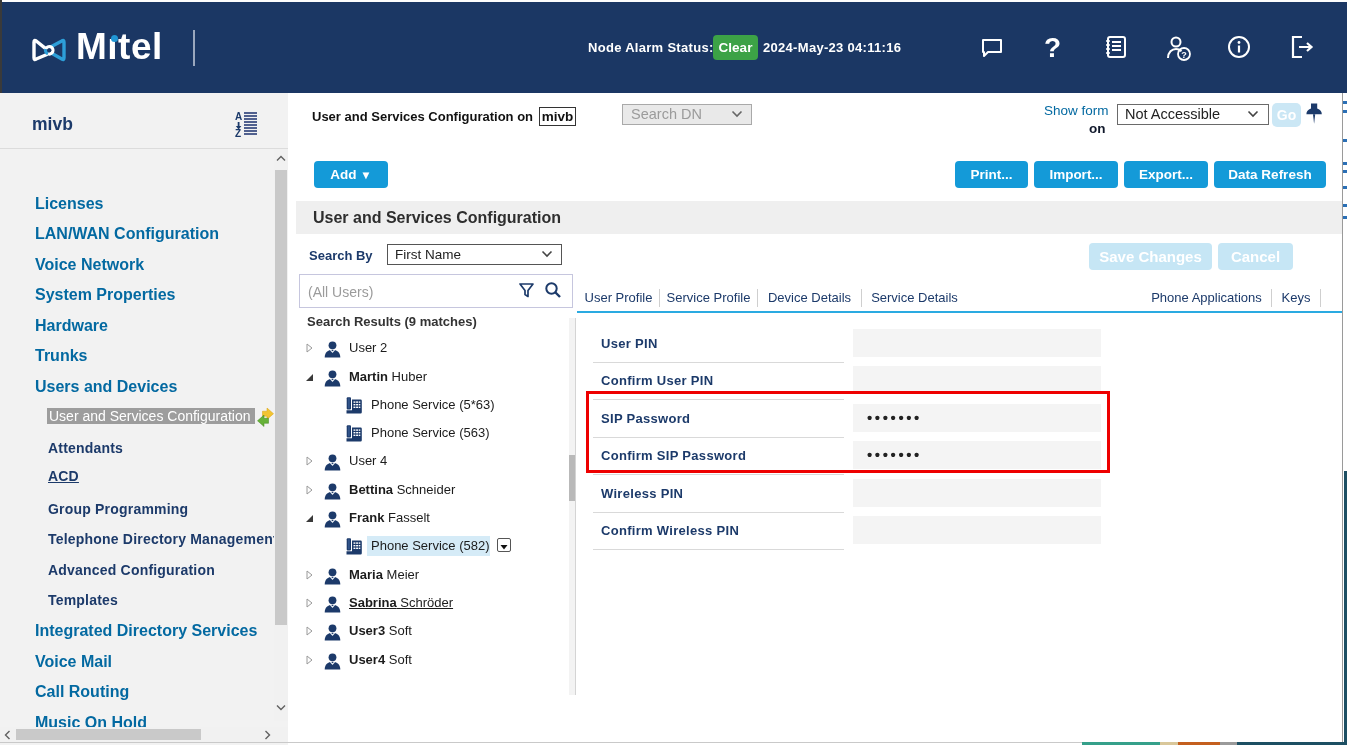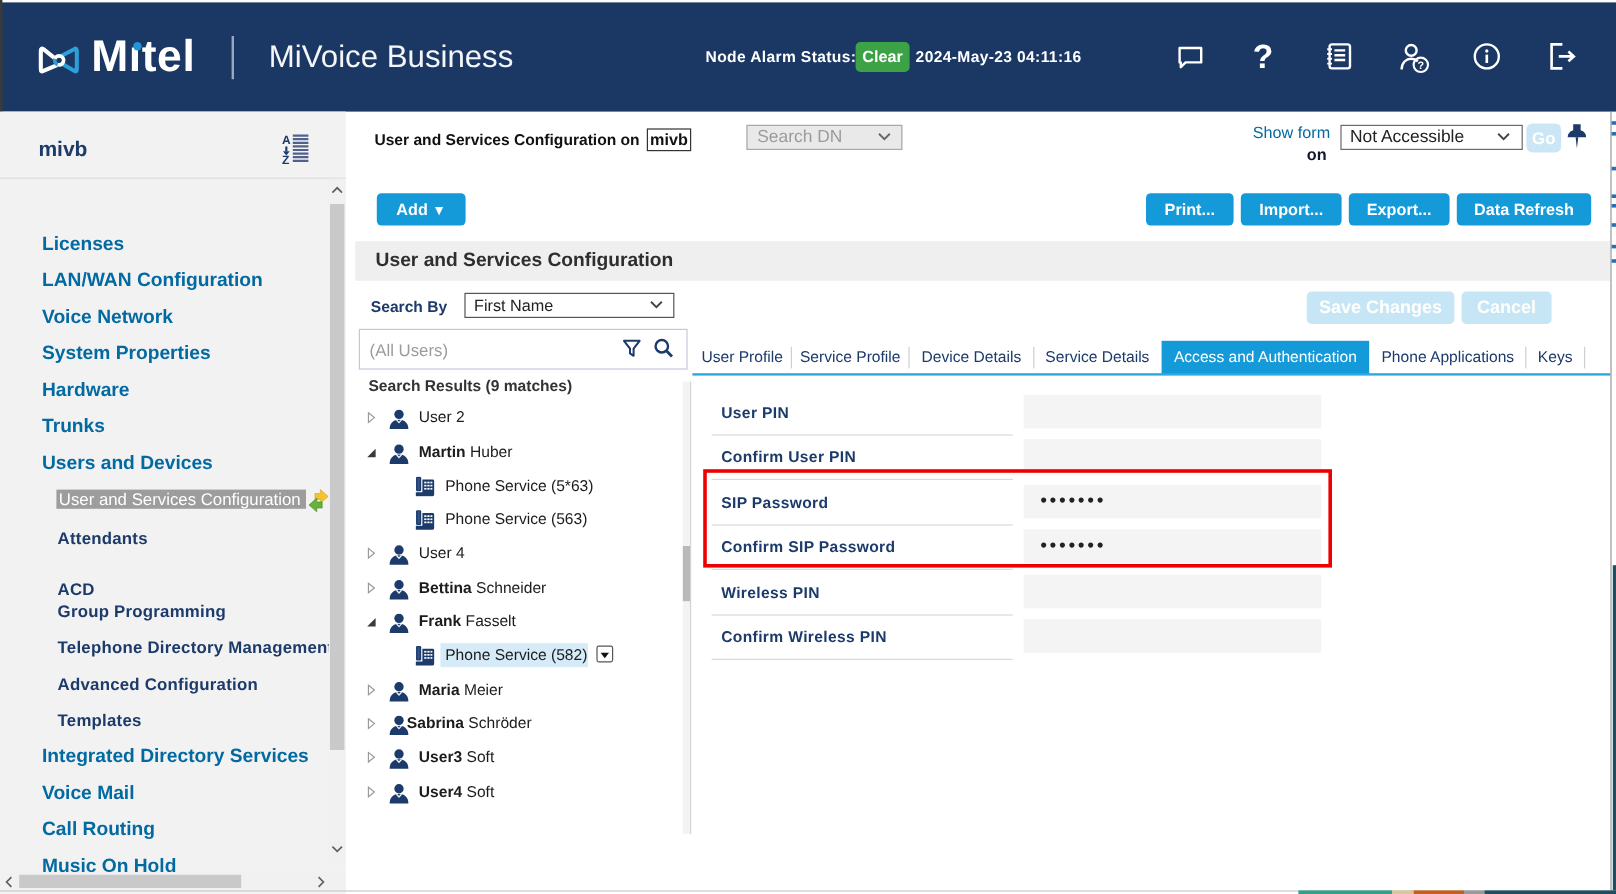--- a/index.html
+++ b/index.html
@@ -89,21 +89,20 @@
   <svg class="abs" style="left:28px;top:35px;" width="42" height="30" viewBox="0 0 42 30">
     <path d="M 22.6 11.9 L 33.8 6 Q 36 4.6 36 7.2 L 36 22.8 Q 36 25.4 33.8 24 L 23.7 18.2" fill="none" stroke="#2d9fd9" stroke-width="3.4" stroke-linejoin="round"></path>
     <path d="M 18 13.8 L 8.2 6 Q 6 4.6 6 7.2 L 6 22.8 Q 6 25.4 8.2 24 L 19.5 19.2" fill="none" stroke="#ffffff" stroke-width="3.4" stroke-linejoin="round"></path>
     <path d="M 17.8 14.0 A 3.7 3.7 0 0 0 20.0 18.8" fill="none" stroke="#2d9fd9" stroke-width="3.2"></path>
     <path d="M 17.8 14.0 A 3.7 3.7 0 1 1 20.0 18.8" fill="none" stroke="#ffffff" stroke-width="3.2"></path>
     <circle cx="21.3" cy="15.3" r="1.9" fill="#1b3764"></circle>
   </svg>
   <div id="mitelword">Mıtel</div>
   <div id="idot"></div>
   <div id="hsep"></div>
-  <div id="mivoice">MiVoice Business</div>
   <div id="nodealarm">Node Alarm Status:</div>
   <div id="clearbadge">Clear</div>
   <div id="hdrdate">2024-May-23 04:11:16</div>
 
   <svg class="hicon" style="left:979px;" width="26" height="26" viewBox="0 0 26 26">
       <path d="M4 6 h18 v12 h-13 l-4 4 v-4 h-1 z" fill="none" stroke="#fff" stroke-width="2" stroke-linejoin="round"></path>
     </svg>
   <div class="abs" style="left:1044px;top:32px;color:#fff;font-size:28px;font-weight:bold;">?</div>
   <svg class="hicon" style="left:1103px;" width="26" height="26" viewBox="0 0 26 26">
       <rect x="5" y="3" width="17" height="20" rx="2" fill="none" stroke="#fff" stroke-width="2"></rect>
@@ -142,21 +141,21 @@
 
   <div id="sbclip">
     <div class="mtop" style="left:35px;top:46px;">Licenses</div>
     <div class="mtop" style="left:35px;top:76px;">LAN/WAN Configuration</div>
     <div class="mtop" style="left:35px;top:107px;">Voice Network</div>
     <div class="mtop" style="left:35px;top:137px;">System Properties</div>
     <div class="mtop" style="left:35px;top:168px;">Hardware</div>
     <div class="mtop" style="left:35px;top:198px;">Trunks</div>
     <div class="mtop" style="left:35px;top:229px;">Users and Devices</div>
     <div class="msub" style="left:48px;top:291px;">Attendants</div>
-    <div class="msub" style="left:48px;top:334px;">ACD</div>
+    <div class="msub" style="left:48px;top:319px;text-decoration:underline;">ACD</div>
     <div class="msub" style="left:48px;top:352px;">Group Programming</div>
     <div class="msub" style="left:48px;top:382px;">Telephone Directory Management</div>
     <div class="msub" style="left:48px;top:413px;">Advanced Configuration</div>
     <div class="msub" style="left:48px;top:443px;">Templates</div>
     <div class="mtop" style="left:35px;top:473px;">Integrated Directory Services</div>
     <div class="mtop" style="left:35px;top:504px;">Voice Mail</div>
     <div class="mtop" style="left:35px;top:534px;">Call Routing</div>
     <div class="mtop" style="left:35px;top:565px;">Music On Hold</div>
   </div>
   <div id="selitem">User and Services Configuration</div>
@@ -333,21 +332,21 @@
       </svg>
       <div class="trow" style="left:349px;top:567px;"><b>Maria</b> Meier</div>
       <svg class="abs" style="left:306px;top:598px" width="7" height="10" viewBox="0 0 7 10">
         <path d="M1 1 L6 5 L1 9 Z" fill="#fdfdfd" stroke="#9a9a9a" stroke-width="1"></path>
       </svg>
       <svg class="abs" style="left:324px;top:596px" width="17" height="17" viewBox="0 0 17 17">
         <circle cx="8.5" cy="4.3" r="3.9" fill="#1c3a6a"></circle>
         <path d="M0.7 16.6 c0-5.2 3.2-7.9 7.8-7.9 s7.8 2.7 7.8 7.9 z" fill="#1c3a6a"></path>
         <path d="M6.4 8.9 L8.5 11.2 L10.6 8.9" fill="none" stroke="#eef3f8" stroke-width="1.1"></path>
       </svg>
-      <div class="trow" style="left:339px;top:595px;"><b>Sabrina</b> Schröder</div>
+      <div class="trow" style="left:349px;top:595px;text-decoration:underline;"><b>Sabrina</b> Schröder</div>
       <svg class="abs" style="left:306px;top:626px" width="7" height="10" viewBox="0 0 7 10">
         <path d="M1 1 L6 5 L1 9 Z" fill="#fdfdfd" stroke="#9a9a9a" stroke-width="1"></path>
       </svg>
       <svg class="abs" style="left:324px;top:624px" width="17" height="17" viewBox="0 0 17 17">
         <circle cx="8.5" cy="4.3" r="3.9" fill="#1c3a6a"></circle>
         <path d="M0.7 16.6 c0-5.2 3.2-7.9 7.8-7.9 s7.8 2.7 7.8 7.9 z" fill="#1c3a6a"></path>
         <path d="M6.4 8.9 L8.5 11.2 L10.6 8.9" fill="none" stroke="#eef3f8" stroke-width="1.1"></path>
       </svg>
       <div class="trow" style="left:349px;top:623px;"><b>User3</b> Soft</div>
       <svg class="abs" style="left:306px;top:655px" width="7" height="10" viewBox="0 0 7 10">
@@ -368,21 +367,20 @@
   <div id="tscrolltrack"></div>
   <div id="tscroll"></div>
 
   <div id="savebtn">Save Changes</div>
   <div id="cancelbtn">Cancel</div>
 
   <div class="tab" style="left:578px;width:81px;">User Profile</div>
   <div class="tab" style="left:660px;width:97px;">Service Profile</div>
   <div class="tab" style="left:758px;width:103px;">Device Details</div>
   <div class="tab" style="left:862px;width:105px;">Service Details</div>
-  <div id="activetab">Access and Authentication</div>
   <div class="tab" style="left:1142px;width:129px;">Phone Applications</div>
   <div class="tab" style="left:1272px;width:48px;">Keys</div>
   <div class="tabsep" style="left:659px;"></div>
   <div class="tabsep" style="left:757px;"></div>
   <div class="tabsep" style="left:861px;"></div>
   <div class="tabsep" style="left:1271px;"></div>
   <div class="tabsep" style="left:1320px;"></div>
   <div id="tabline"></div>
 
   <div class="flabel" style="top:336px;">User PIN</div>

